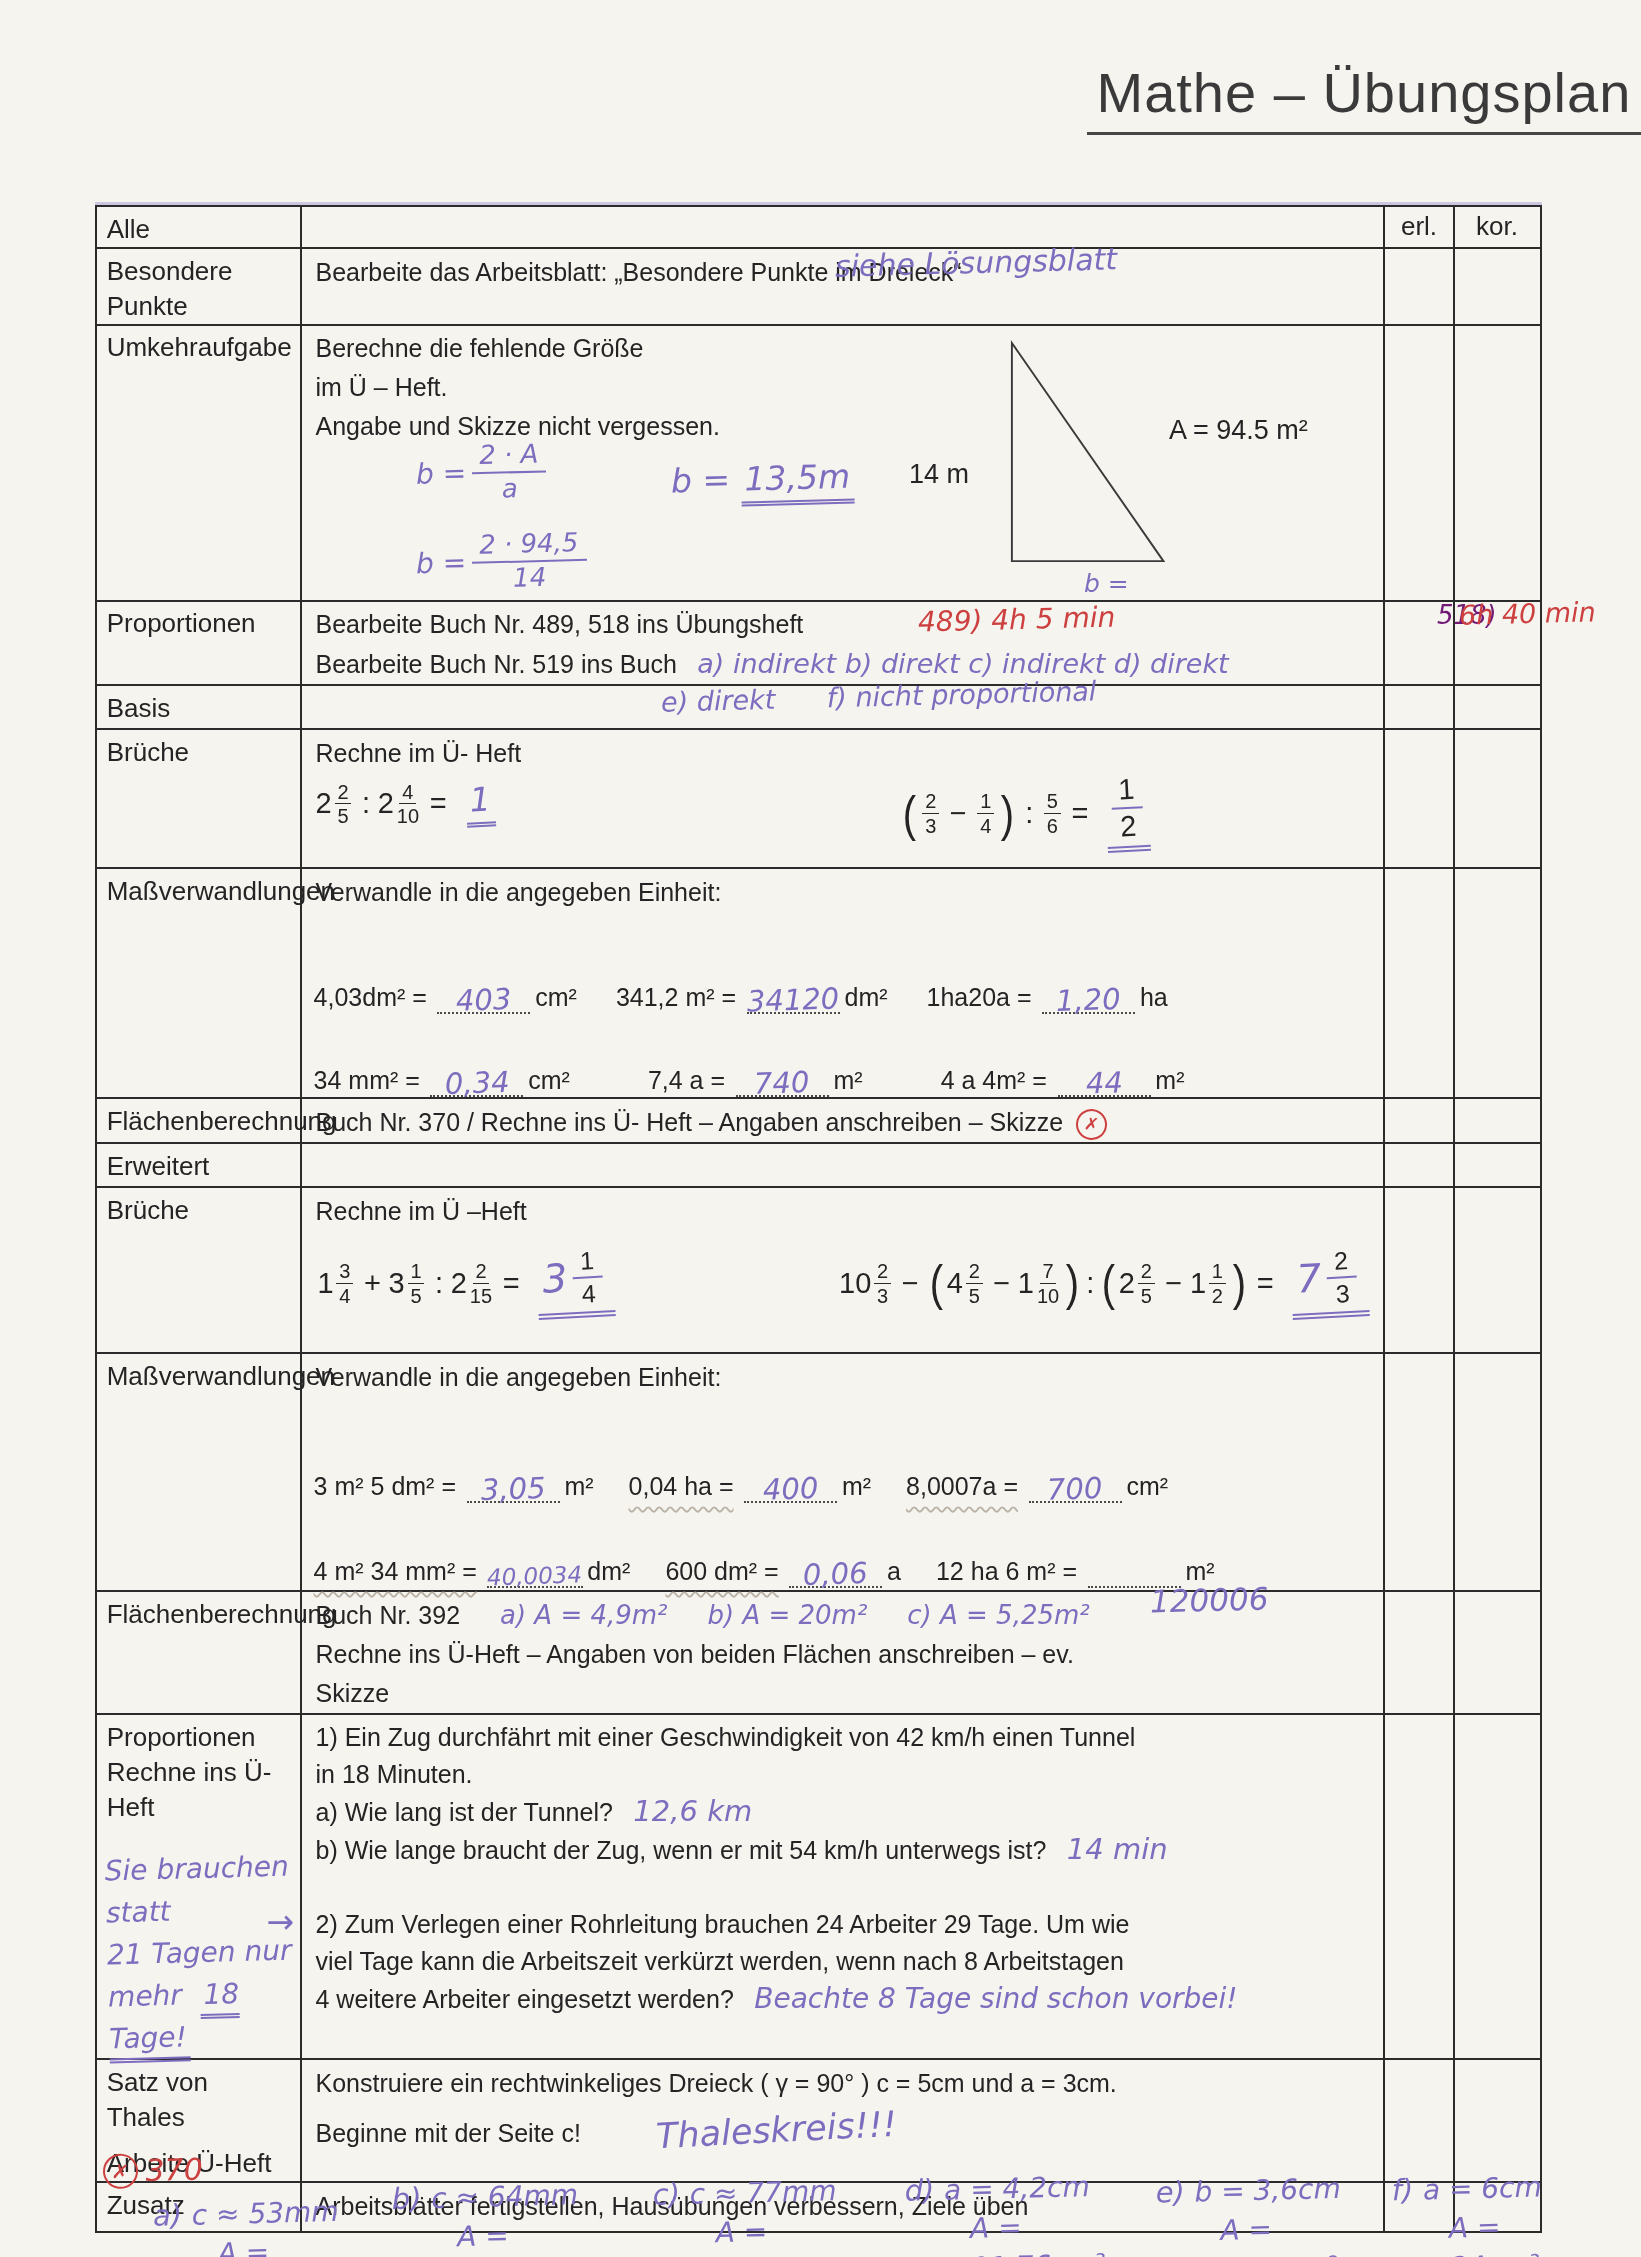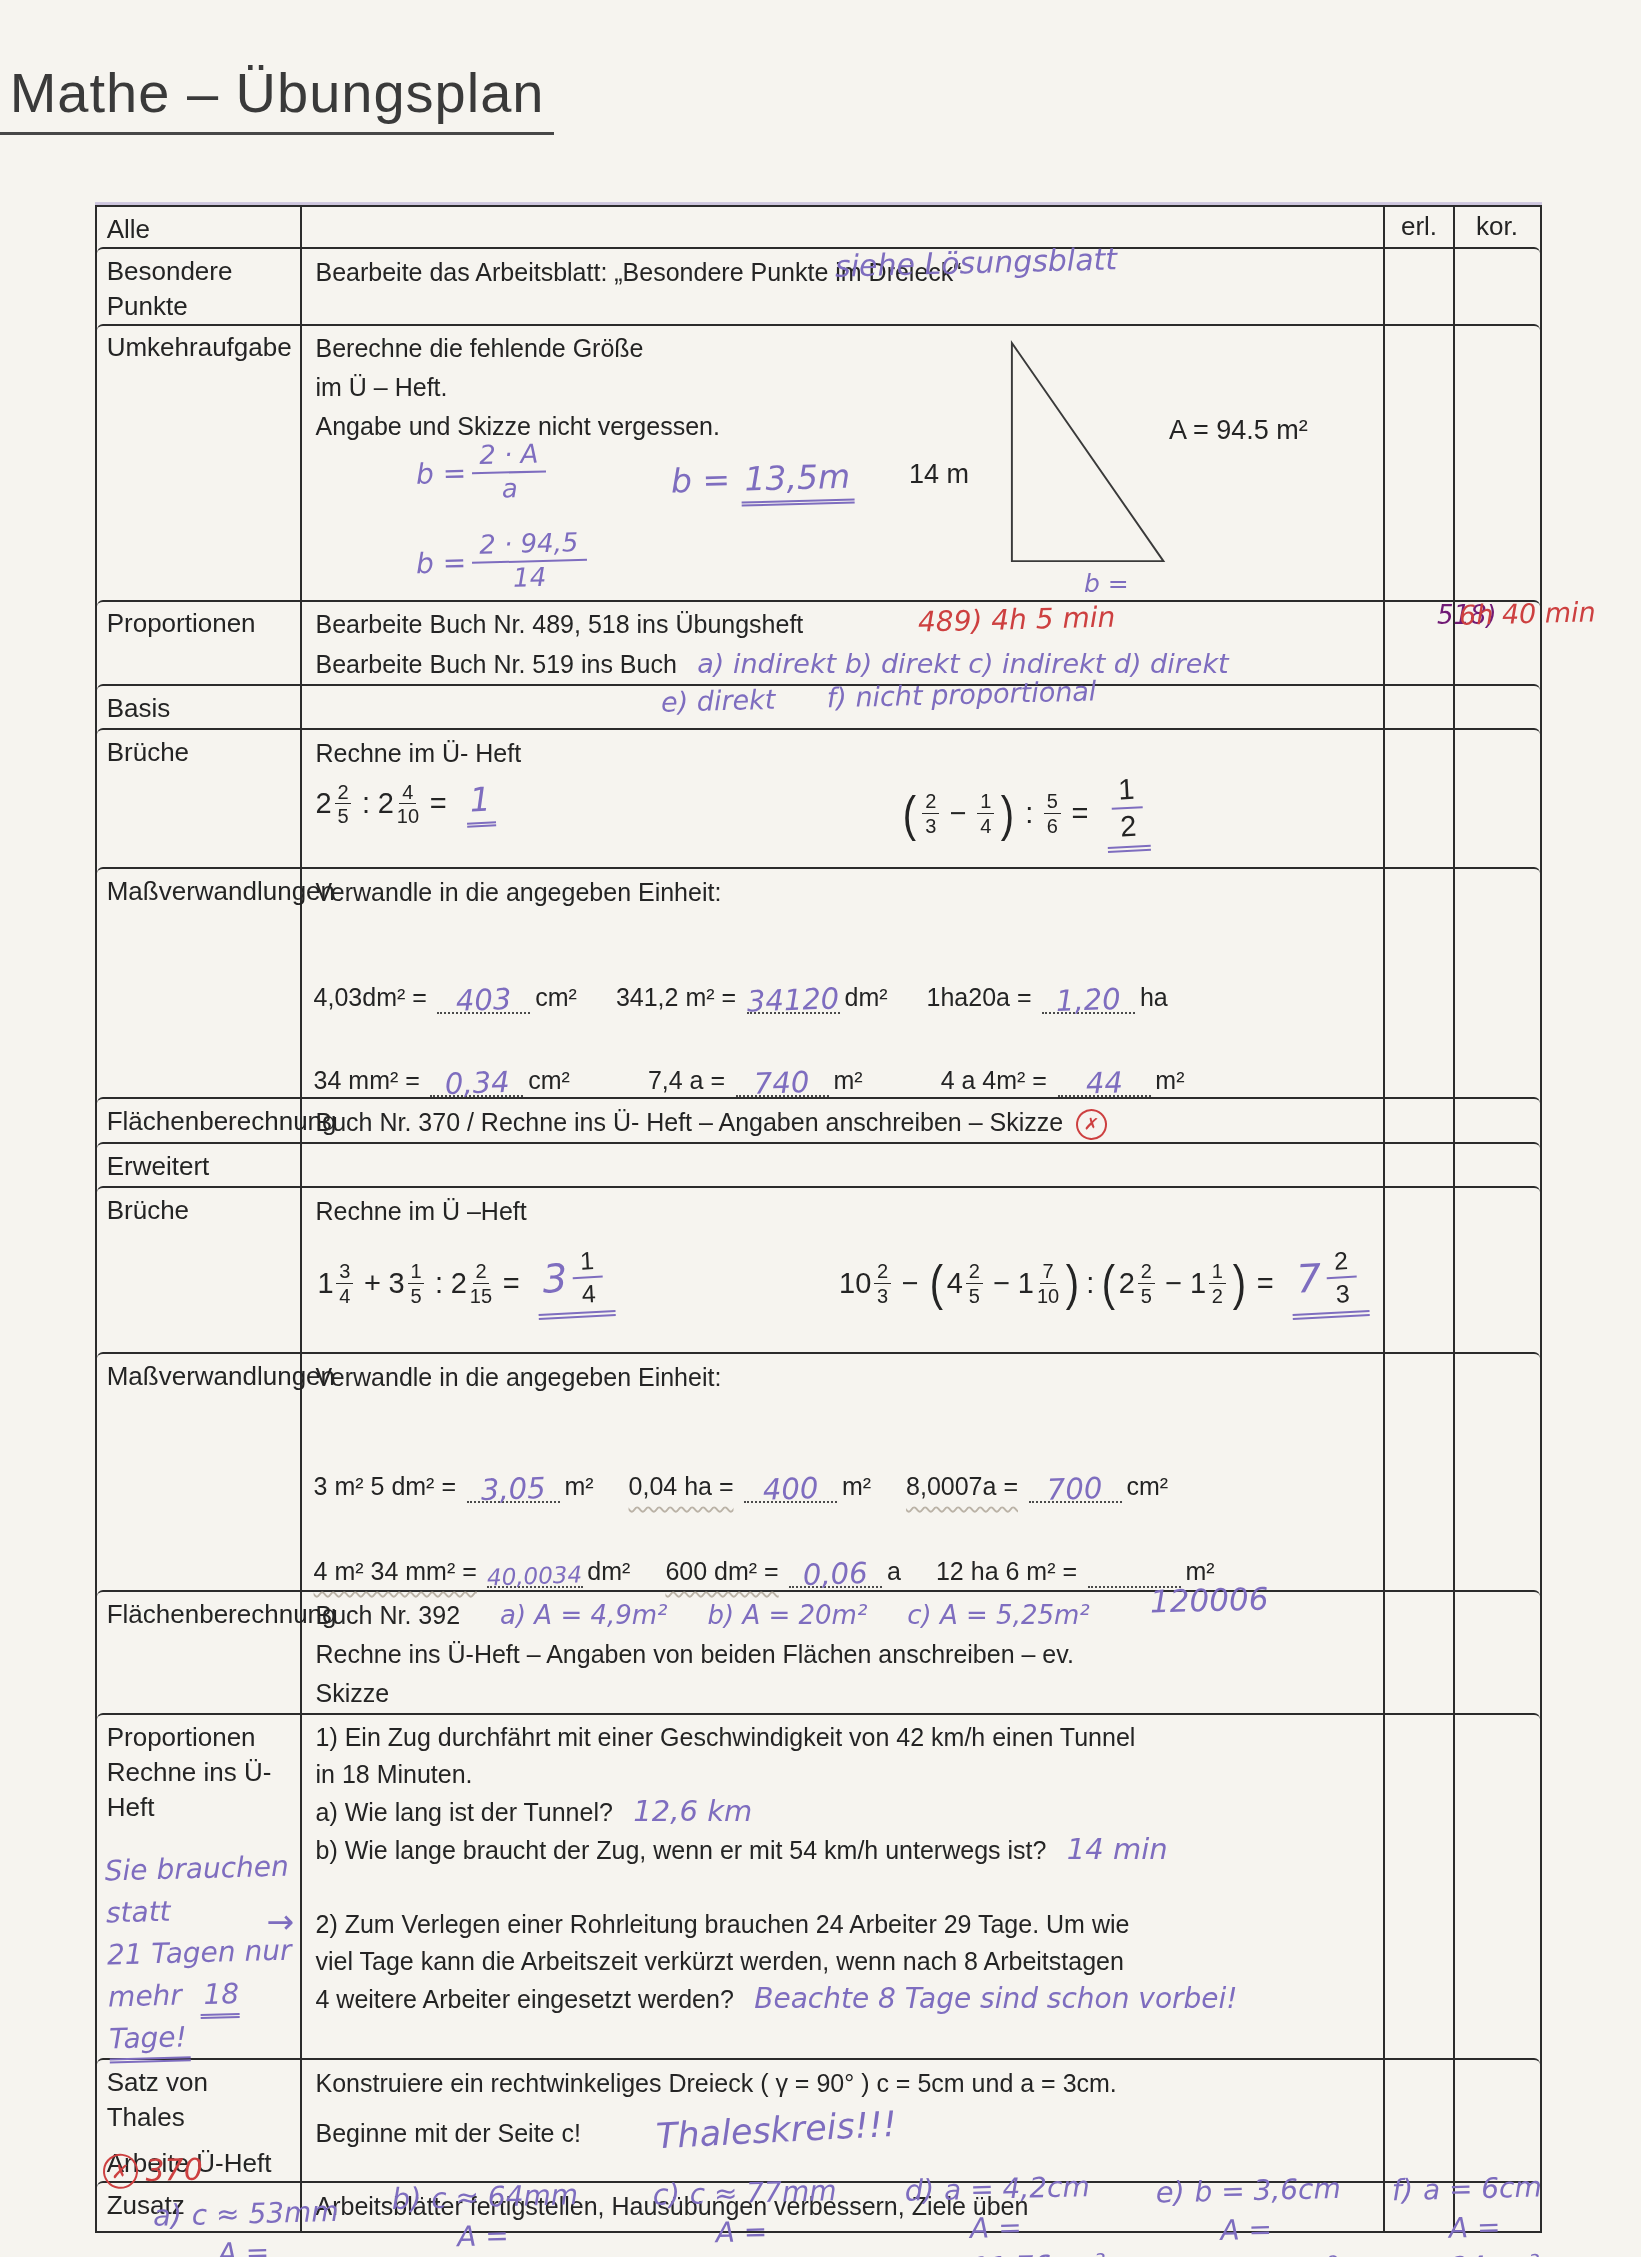--- a/index.html
+++ b/index.html
@@ -1,21 +1,21 @@
 <!DOCTYPE html>
 <html><head>
 <meta charset="utf-8">
 <style>
   html,body{margin:0;padding:0;background:#e8e6e2;}
   .page{position:relative;width:1641px;height:2257px;background:#f6f4ef;font-family:"Liberation Sans",sans-serif;color:#242424;overflow:hidden;}
-  .title{position:absolute;top:60px;left:0;width:100%;text-align:left;font-size:56px;color:#3a3a3a;letter-spacing:1px;}
+  .title{position:absolute;top:60px;left:0;width:100%;text-align:right;font-size:56px;color:#3a3a3a;letter-spacing:1px;}
   .title span{border-bottom:3.9px solid #474747;padding:0 9.7px 7.7px;}
   .tbl{position:absolute;left:95px;top:205px;width:1447px;border:2.9px solid #2b2b2b;box-sizing:border-box;box-shadow:0 -2.9px 0 rgba(128,108,188,.35);}
   .row{display:flex;box-sizing:border-box;}
-  .row + .row{border-top:2.4px solid #2b2b2b;border-radius:6px;}
+  .row + .row{border-top:2.4px solid #2b2b2b;}
   .c1,.c2,.c3,.c4{box-sizing:border-box;position:relative;}
   .c1{width:205px;border-right:2.4px solid #2b2b2b;padding:4.8px 7.7px 0 9.7px;font-size:26px;line-height:35px;}
   .c2{width:1083px;border-right:2.4px solid #2b2b2b;padding:3.9px 0 0 13.5px;font-size:25px;}
   .c3{width:70px;border-right:2.4px solid #2b2b2b;text-align:center;padding-top:3.9px;font-size:26px;}
   .c4{width:84px;text-align:center;padding-top:3.9px;font-size:26px;}
   .r-header{min-height:39px}.r-besondere{min-height:44px}.r-umkehr{min-height:276px}
   .r-prop1{min-height:83px}.r-basis{min-height:44px}.r-brueche1{min-height:139px}
   .r-mass1{min-height:230px}.r-flaech1{min-height:42px}.r-erw{min-height:44px}
   .r-brueche2{min-height:166px}.r-mass2{min-height:238px}.r-flaech2{min-height:120px}
   .r-prop2{min-height:294px}.r-thales{min-height:120px}.r-zusatz{min-height:50px}

